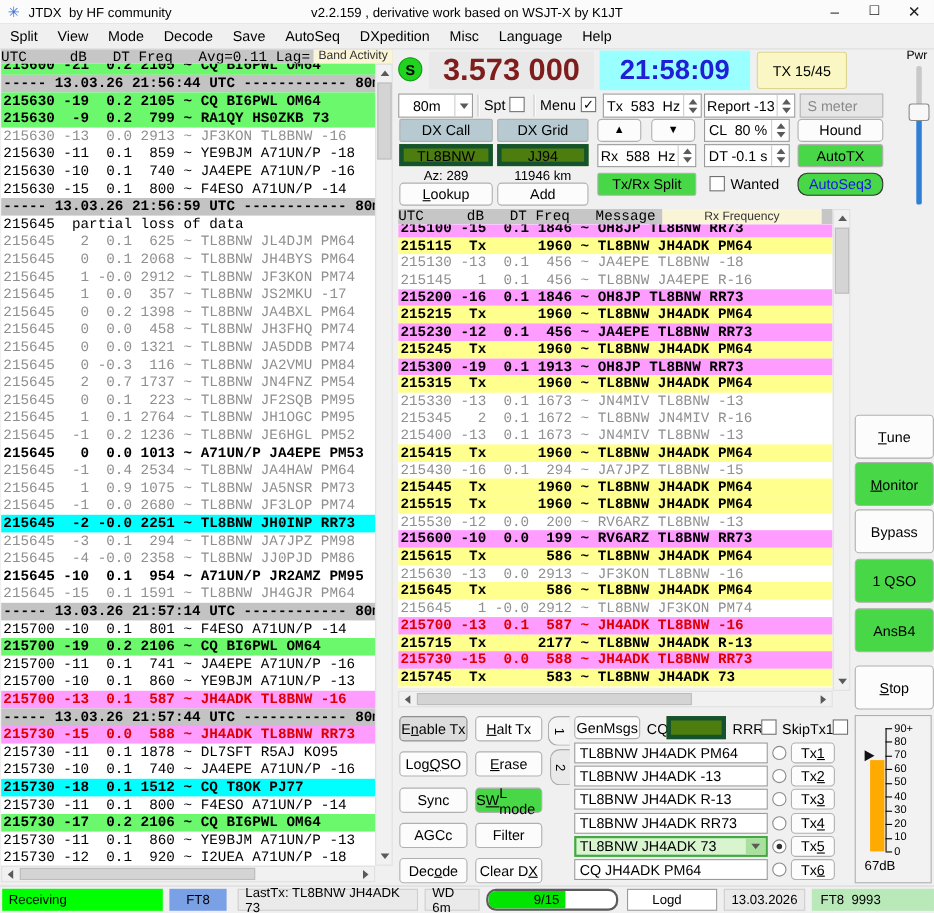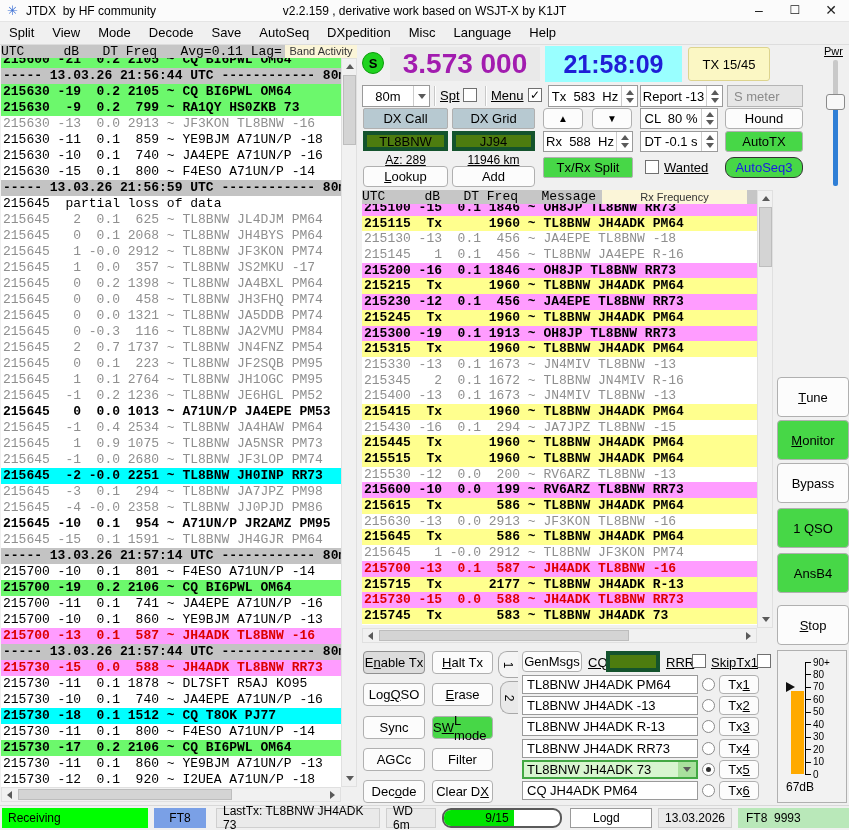--- a/index.html
+++ b/index.html
@@ -42,21 +42,21 @@
   .btn.green{background:#47d747;}
   .btn.pressed{background:#dcdcdc;border-color:#8f8f8f;}
   .box{background:#4d7c0f;border:4px solid #14532d;display:flex;align-items:center;justify-content:center;font-size:13px;}
   .spin{background:#ffffff;border:1px solid #9a9a9a;display:flex;align-items:stretch;font-size:13px;}
   .spin .txt{flex:1;display:flex;align-items:center;justify-content:center;white-space:pre;}
   .spin .arr{width:15px;border-left:1px solid #cccccc;display:flex;flex-direction:column;align-items:center;justify-content:center;gap:3px;position:relative;}
   .spin .arr i{position:static;display:block;}
   .cb{background:#fff;border:1px solid #707070;font-size:12px;line-height:12px;text-align:center;font-weight:bold;overflow:hidden;}
   .radio{border:1px solid #8a8a8a;border-radius:50%;background:#fff;}
   .radio.sel::after{content:"";position:absolute;left:3px;top:3px;width:5px;height:5px;border-radius:50%;background:#2f2f2f;}
-  .lbl{font-size:13px;white-space:pre;text-decoration:underline;}
+  .lbl{font-size:13px;white-space:pre;}
   .vsep{width:2px;border-left:1px solid #c8c8c8;border-right:1px solid #ffffff;}
   .sidebtn{position:absolute;left:777px;width:70px;height:38px;}
   .msgbox{background:#fff;border:1px solid #9a9a9a;font-size:13px;display:flex;align-items:center;padding-left:4px;overflow:hidden;white-space:nowrap;}
   .msgbox.combo{background:#d8f5d0;border:2px solid #43a843;padding-left:3px;}
   .combo-arr{margin-left:auto;align-self:stretch;width:18px;background:#a9e09d;display:flex;align-items:center;justify-content:center;position:relative;}
   #statusbar{left:0;top:805px;width:849px;height:25px;background:#f0f0f0;border-top:1px solid #d8d8d8;}
   .stat{position:absolute;top:2px;height:20px;font-size:12px;display:flex;align-items:center;box-sizing:border-box;}
   .stat.panel{background:#eaeaea;border:1px solid #cfcfcf;padding:0 6px;}
   u{text-decoration:underline;}
 </style>
@@ -99,21 +99,21 @@
 
   <div class="abs scroll" style="left:1px;top:787px;width:340px;height:15px;">
     <i class="tri tri-lf" style="left:5px;top:3px;"></i>
     <div class="sthumb" style="left:16px;top:1px;width:214px;height:11px;"></div>
     <i class="tri tri-rt" style="right:5px;top:3px;"></i>
   </div>
 
   <div class="abs" style="left:362px;top:52px;width:22px;height:22px;border-radius:50%;background:#1fd31f;border:1px solid #0c9c0c;display:flex;align-items:center;justify-content:center;font-weight:bold;font-size:13px;">
       <span>S</span>
     </div>
-  <div class="abs" style="left:390px;top:47px;width:150px;height:34px;background:#e9e9e9;display:flex;align-items:center;justify-content:center;font-size:28px;font-weight:bold;color:#a21caf;white-space:pre;">3.573 000</div>
+  <div class="abs" style="left:390px;top:47px;width:150px;height:34px;background:#e9e9e9;display:flex;align-items:center;justify-content:center;font-size:28px;font-weight:bold;color:#7f1d1d;white-space:pre;">3.573 000</div>
   <div class="abs" style="left:545px;top:46px;width:137px;height:36px;background:#99ffff;display:flex;align-items:center;justify-content:center;font-size:25px;font-weight:bold;color:#1f1fd6;">21:58:09</div>
   <div class="abs" style="left:688px;top:47px;width:82px;height:34px;background:#fbf7c4;border:1px solid #ddd48e;border-radius:3px;display:flex;align-items:center;justify-content:center;font-size:13px;">TX 15/45</div>
 
   <div class="abs lbl" style="left:818px;top:45px;width:31px;text-align:center;font-size:11px;">Pwr</div>
   <div class="abs" style="left:833px;top:60px;width:5px;height:36px;background:#c9c9c9;border-radius:2px;"></div>
   <div class="abs" style="left:833px;top:108px;width:5px;height:78px;background:#2f7fd6;border-radius:2px;"></div>
   <div class="abs" style="left:826px;top:94px;width:19px;height:16px;background:#f8f8f8;border:1px solid #8a8a8a;border-radius:3px;"></div>
 
   <div class="abs spin" style="left:362px;top:85px;width:68px;height:22px;">
     <span class="txt">80m</span>

